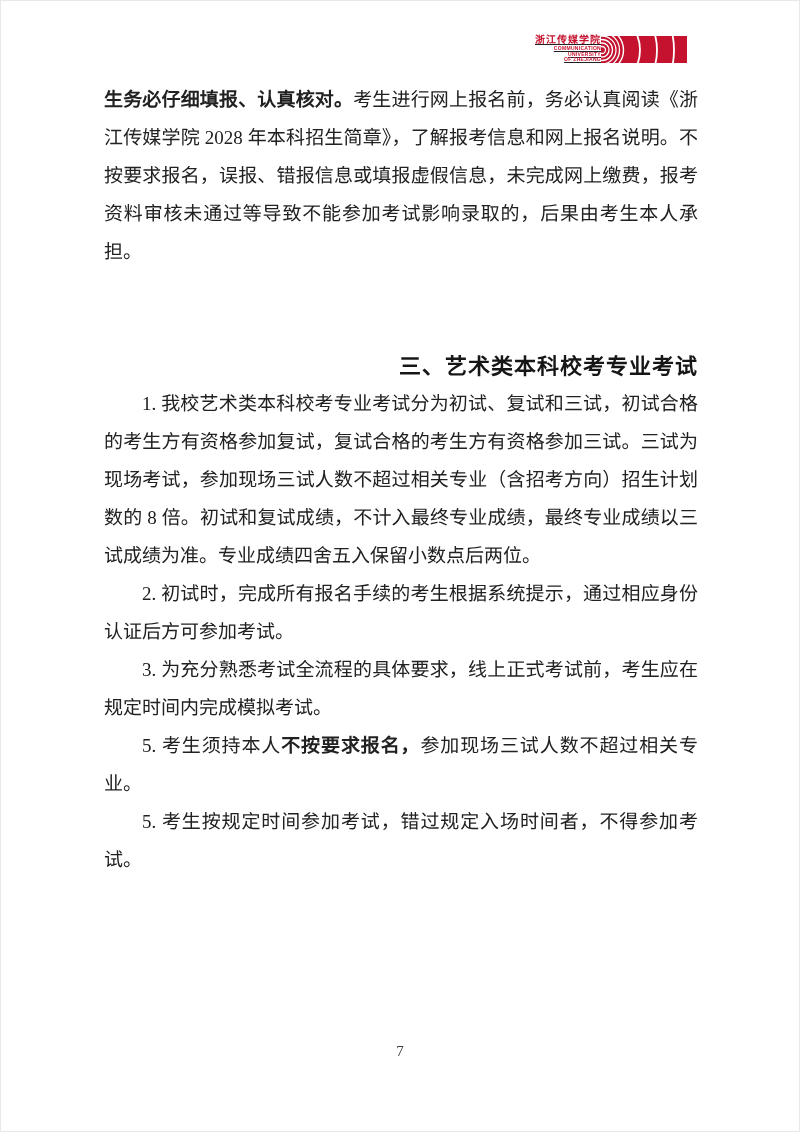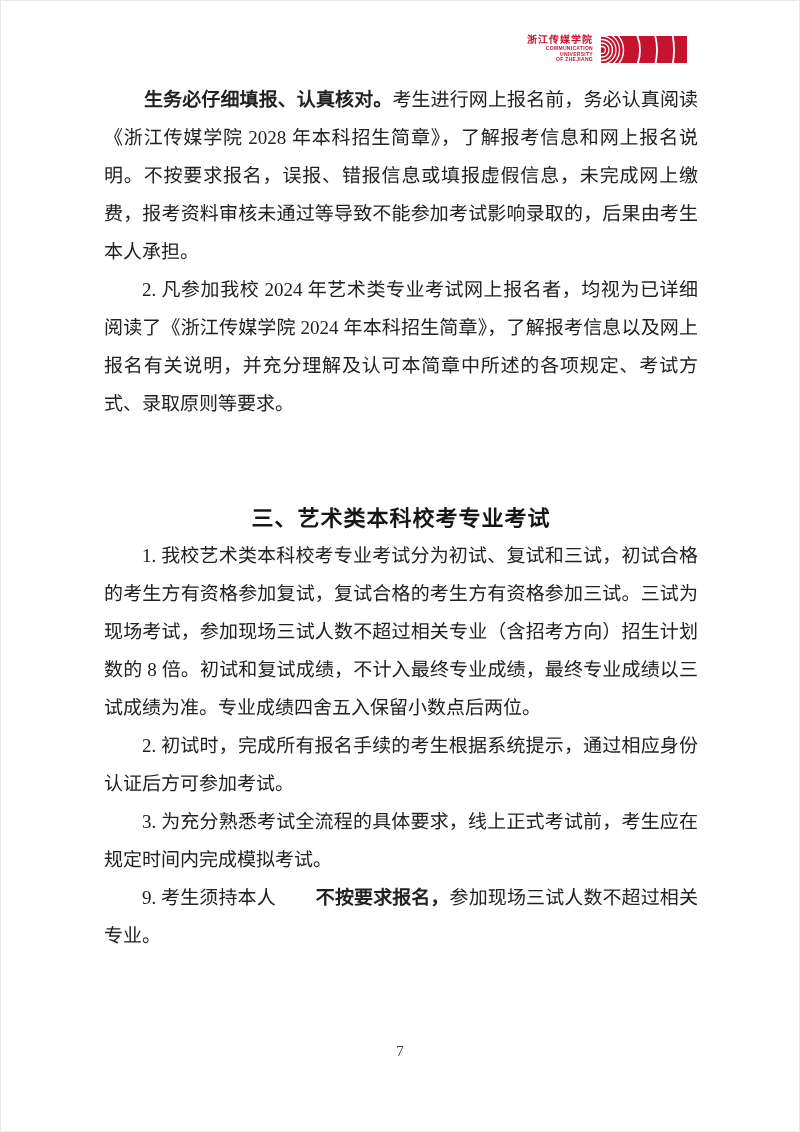--- a/index.html
+++ b/index.html
@@ -19,21 +19,22 @@
     overflow: hidden;
   }
 
   
   .logo {
     position: absolute;
     top: 31px;
     right: 112px;
     display: flex;
     align-items: flex-start;
-    gap: 8px;
+    gap: 0;
+    text-decoration: underline;
   }
   .logo-textcol {
     display: flex;
     flex-direction: column;
     align-items: flex-end;
     padding-top: 2px;
   }
   .logo-cn {
     font-size: 10px;
     font-weight: 700;
@@ -70,28 +71,27 @@
     line-height: 38px;
     text-align: justify;
     text-justify: inter-ideograph;
     word-break: break-all;
   }
   .para.indent { text-indent: 2em; }
   .seg { font-weight: 400; }
   .seg.bold {
     font-weight: 700;
     font-family: "Liberation Sans", "DejaVu Sans", sans-serif;
-    margin-left: 40px;
   }
   .section-heading {
     margin: 81px 0 3px 0;
     font-size: 22px;
     line-height: 30px;
     font-weight: 700;
-    text-align: center;
+    text-align: right;
     letter-spacing: 1px;
     color: #161616;
     font-family: "Liberation Sans", "DejaVu Sans", sans-serif;
   }
 
   
   .footer {
     position: absolute;
     top: 1041px;
     left: 0;
@@ -135,30 +135,30 @@
         <circle cx="1" cy="14" r="38" stroke-width="1.8"></circle>
         <circle cx="1" cy="14" r="55" stroke-width="1.8"></circle>
         <circle cx="1" cy="14" r="72" stroke-width="1.8"></circle>
       </g>
     </svg>
   </header>
 
   <main class="content">
     <div id="intro-paragraphs">
         <p class="para"><span class="seg bold">生务必仔细填报、认真核对。</span><span class="seg">考生进行网上报名前，务必认真阅读《浙江传媒学院 2028 年本科招生简章》，了解报考信息和网上报名说明。不按要求报名，误报、错报信息或填报虚假信息，未完成网上缴费，报考资料审核未通过等导致不能参加考试影响录取的，后果由考生本人承担。</span></p>
-        <p class="para indent"><span class="seg">2. 凡参加我校 2024 年艺术类专业考试网上报名者，均视为已详细阅读了《浙江传媒学院 2024 年本科招生简章》，了解报考信息以及网上报名有关说明，并充分理解及认可本简章中所述的各项规定、考试方式、录取原则等要求。</span></p>
       </div>
 
     <h2 class="section-heading">三、艺术类本科校考专业考试</h2>
 
     <div id="section-paragraphs">
         <p class="para indent"><span class="seg">1. 我校艺术类本科校考专业考试分为初试、复试和三试，初试合格的考生方有资格参加复试，复试合格的考生方有资格参加三试。三试为现场考试，参加现场三试人数不超过相关专业（含招考方向）招生计划数的 8 倍。初试和复试成绩，不计入最终专业成绩，最终专业成绩以三试成绩为准。专业成绩四舍五入保留小数点后两位。</span></p>
         <p class="para indent"><span class="seg">2. 初试时，完成所有报名手续的考生根据系统提示，通过相应身份认证后方可参加考试。</span></p>
         <p class="para indent"><span class="seg">3. 为充分熟悉考试全流程的具体要求，线上正式考试前，考生应在规定时间内完成模拟考试。</span></p>
-        <p class="para indent"><span class="seg">9. 考生须持本人</span><span class="seg bold">不按要求报名，</span><span class="seg">参加现场三试人数不超过相关专业。</span></p>
+        <p class="para indent"><span class="seg">5. 考生须持本人</span><span class="seg bold">不按要求报名，</span><span class="seg">参加现场三试人数不超过相关专业。</span></p>
+        <p class="para indent"><span class="seg">5. 考生按规定时间参加考试，错过规定入场时间者，不得参加考试。</span></p>
       </div>
   </main>
 
   <footer class="footer">
     <span class="page-num">7</span>
   </footer>
 
 </div>
 
 </body></html>

